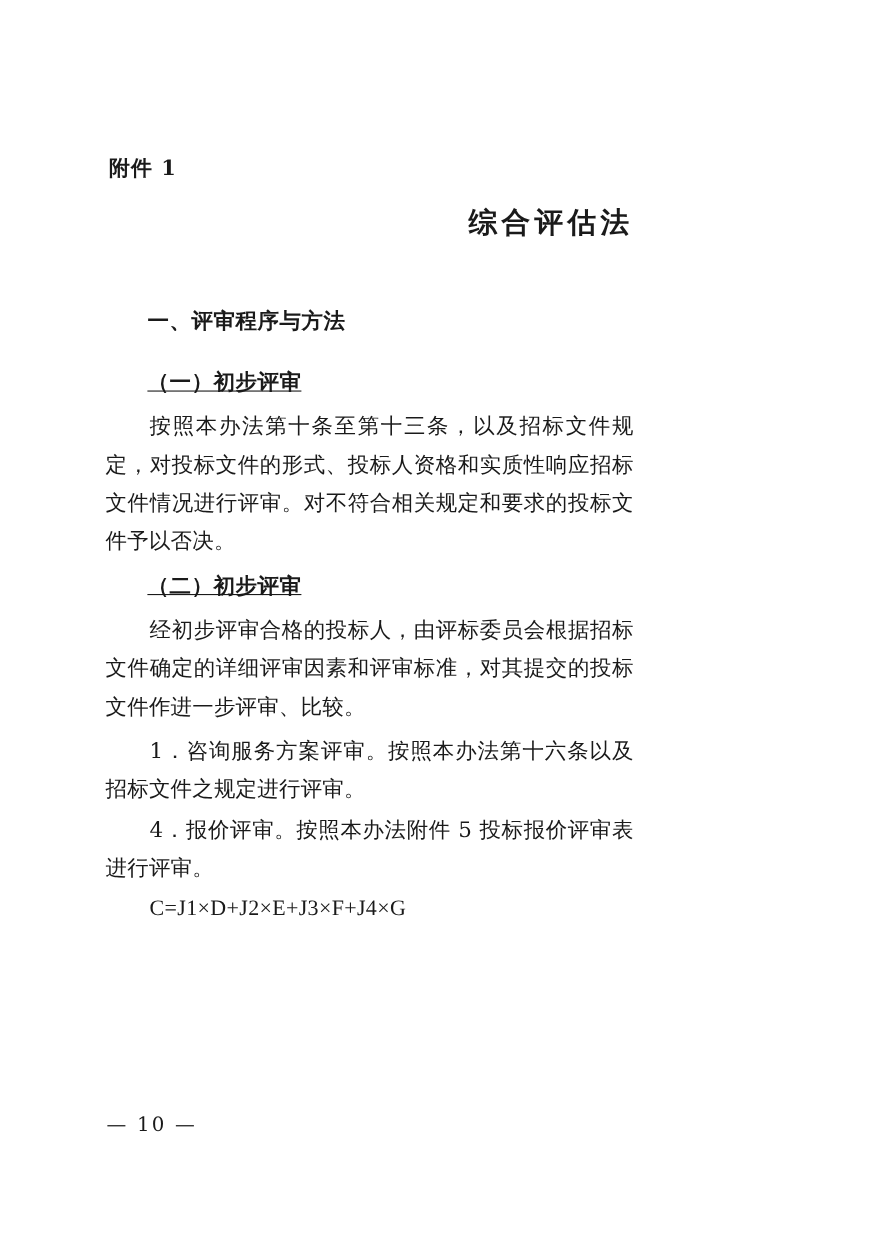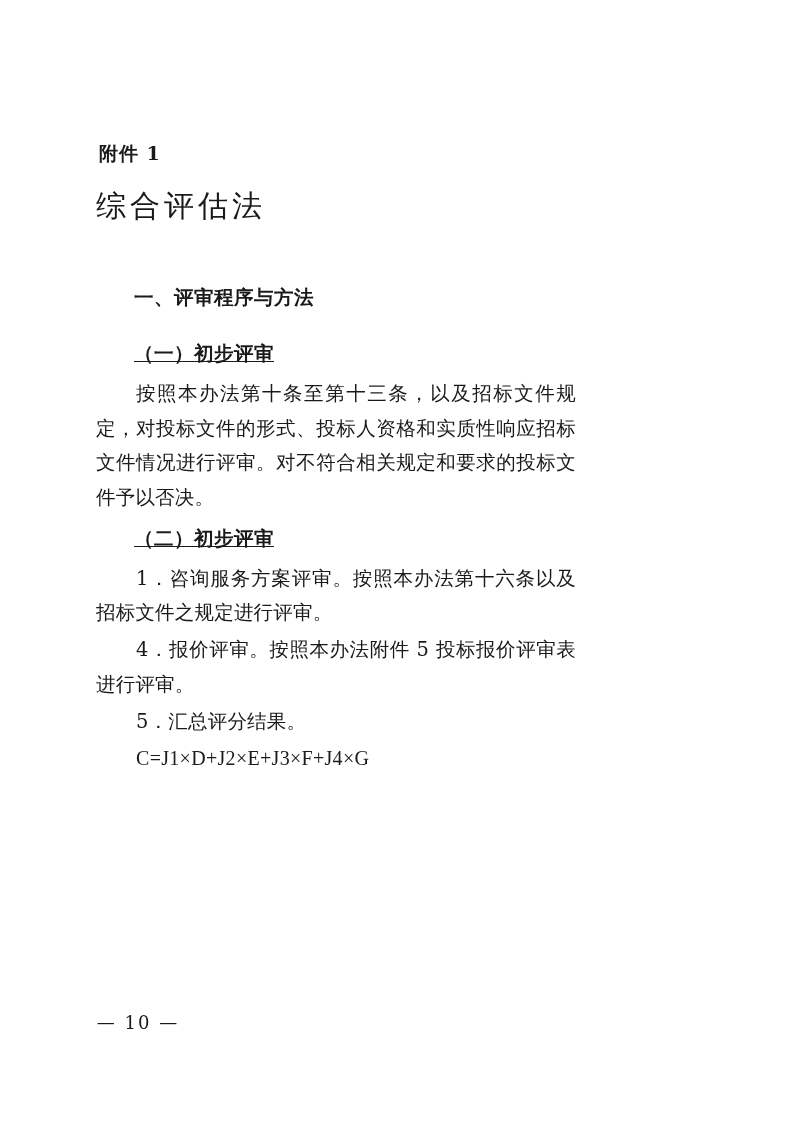--- a/index.html
+++ b/index.html
@@ -23,23 +23,23 @@
     padding: 140px 60px 40px 96px;
   }
   .attachment-label {
     font-size: 19px;
     font-weight: bold;
     letter-spacing: 1px;
     margin: 0 0 18px 3px;
     line-height: 1.4;
   }
   .doc-title {
-    text-align: left;
-    font-size: 30px;
-    font-weight: normal;
+    text-align: right;
+    font-size: 26px;
+    font-weight: bold;
     letter-spacing: 4px;
     margin: 8px 0 54px 0;
     line-height: 1.4;
   }
   .heading-1 {
     font-size: 19.5px;
     font-weight: bold;
     letter-spacing: 0.5px;
     margin: 0 0 22px 0;
     text-indent: 38px;
@@ -99,28 +99,28 @@
   <h1 class="doc-title">综合评估法</h1>
 
   <div class="heading-1">一、评审程序与方法</div>
 
   <div class="heading-2">（一）初步评审</div>
 
   <p class="para">按照本办法第十条至第十三条，以及招标文件规定，对投标文件的形式、投标人资格和实质性响应招标文件情况进行评审。对不符合相关规定和要求的投标文件予以否决。</p>
 
   <div class="heading-2">（二）初步评审</div>
 
+  <p class="para">经初步评审合格的投标人，由评标委员会根据招标文件确定的详细评审因素和评审标准，对其提交的投标文件作进一步评审、比较。</p>
 
   <p class="para para-tight">1．咨询服务方案评审。按照本办法第十六条以及招标文件之规定进行评审。</p>
 
 
 
   <p class="para para-tight">4．报价评审。按照本办法附件 5 投标报价评审表进行评审。</p>
 
-  <p class="para para-tight">5．汇总评分结果。</p>
 
   <p class="formula">C=J1×D+J2×E+J3×F+J4×G</p>
 
   <div class="page-number">
     <span class="pn-inner">— 10 —</span>
   </div>
 
 </div>
 
 </body></html>

